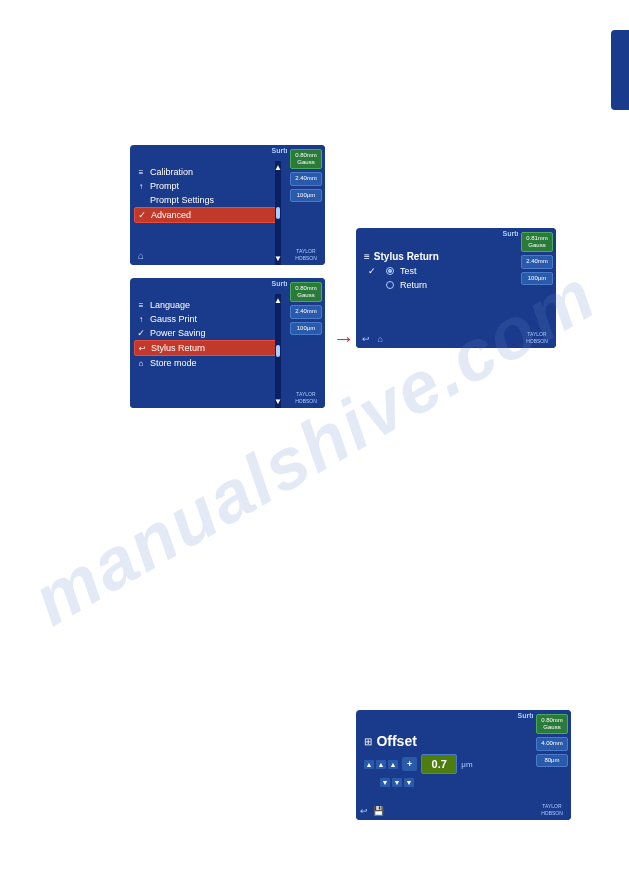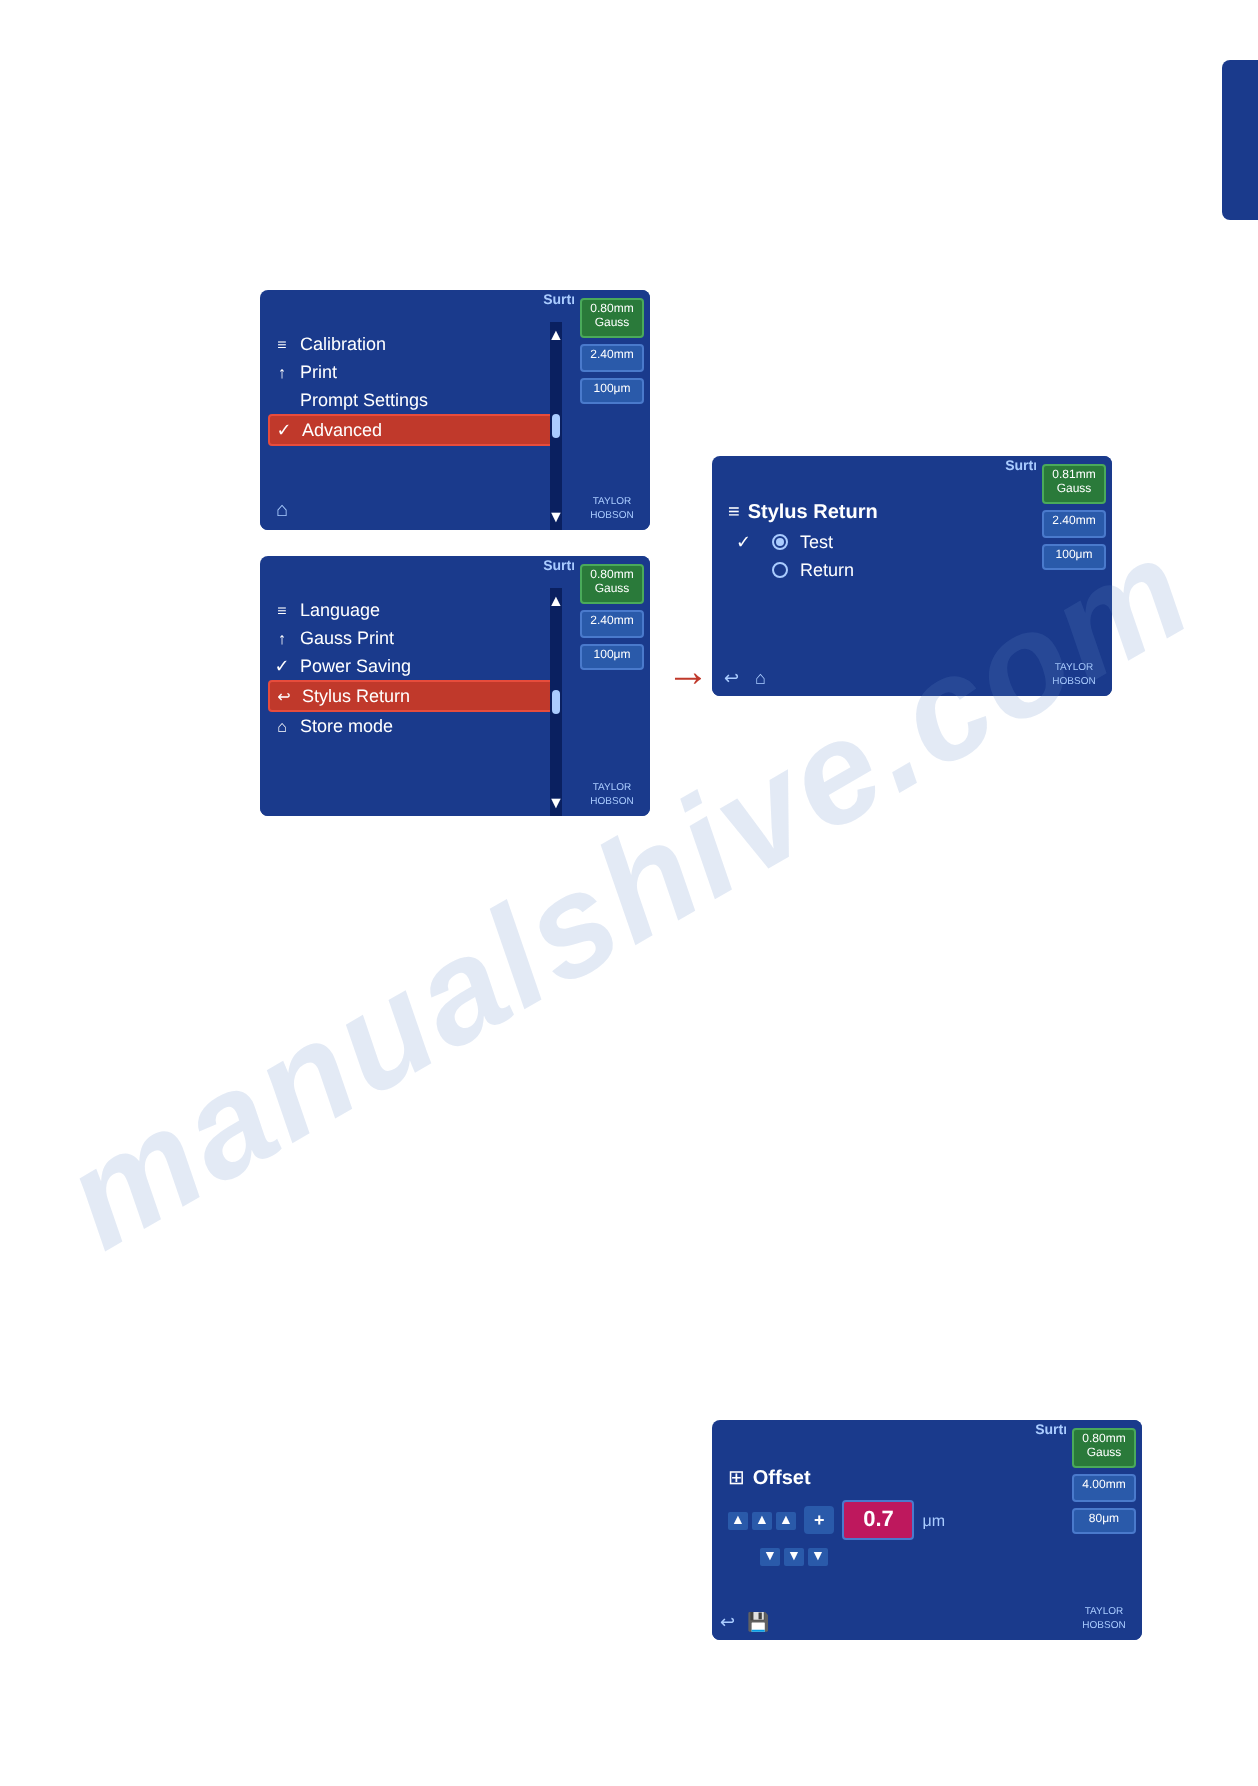--- a/index.html
+++ b/index.html
@@ -199,26 +199,26 @@
       gap: 4px;
     }
 
     .offset-title-icon {
       color: #ffffff;
       font-size: 10px;
     }
 
     .offset-title-text {
       color: #ffffff;
-      font-size: 10px;
+      font-size: 14px;
       font-weight: bold;
     }
 
     .offset-value-box {
-      background: #be185d;
+      background: #4d7c0f;
       border: 1px solid #4a7acc;
       color: #ffffff;
       font-size: 11px;
       font-weight: bold;
       padding: 3px 6px;
       min-width: 36px;
       text-align: center;
       border-radius: 2px;
     }
 
@@ -287,21 +287,21 @@
 
   <div class="menu-area" style="top:16px; right:44px;">
 
     <div class="menu-item">
       <span class="icon">≡</span>
       <span>Calibration</span>
     </div>
 
     <div class="menu-item">
       <span class="icon">↑</span>
-      <span>Print</span>
+      <span>Prompt</span>
     </div>
 
     <div class="menu-item">
       <span class="check"></span>
       <span>Prompt Settings</span>
     </div>
 
     <div class="menu-item highlighted">
       <span class="check">✓</span>
       <span>Advanced</span>

